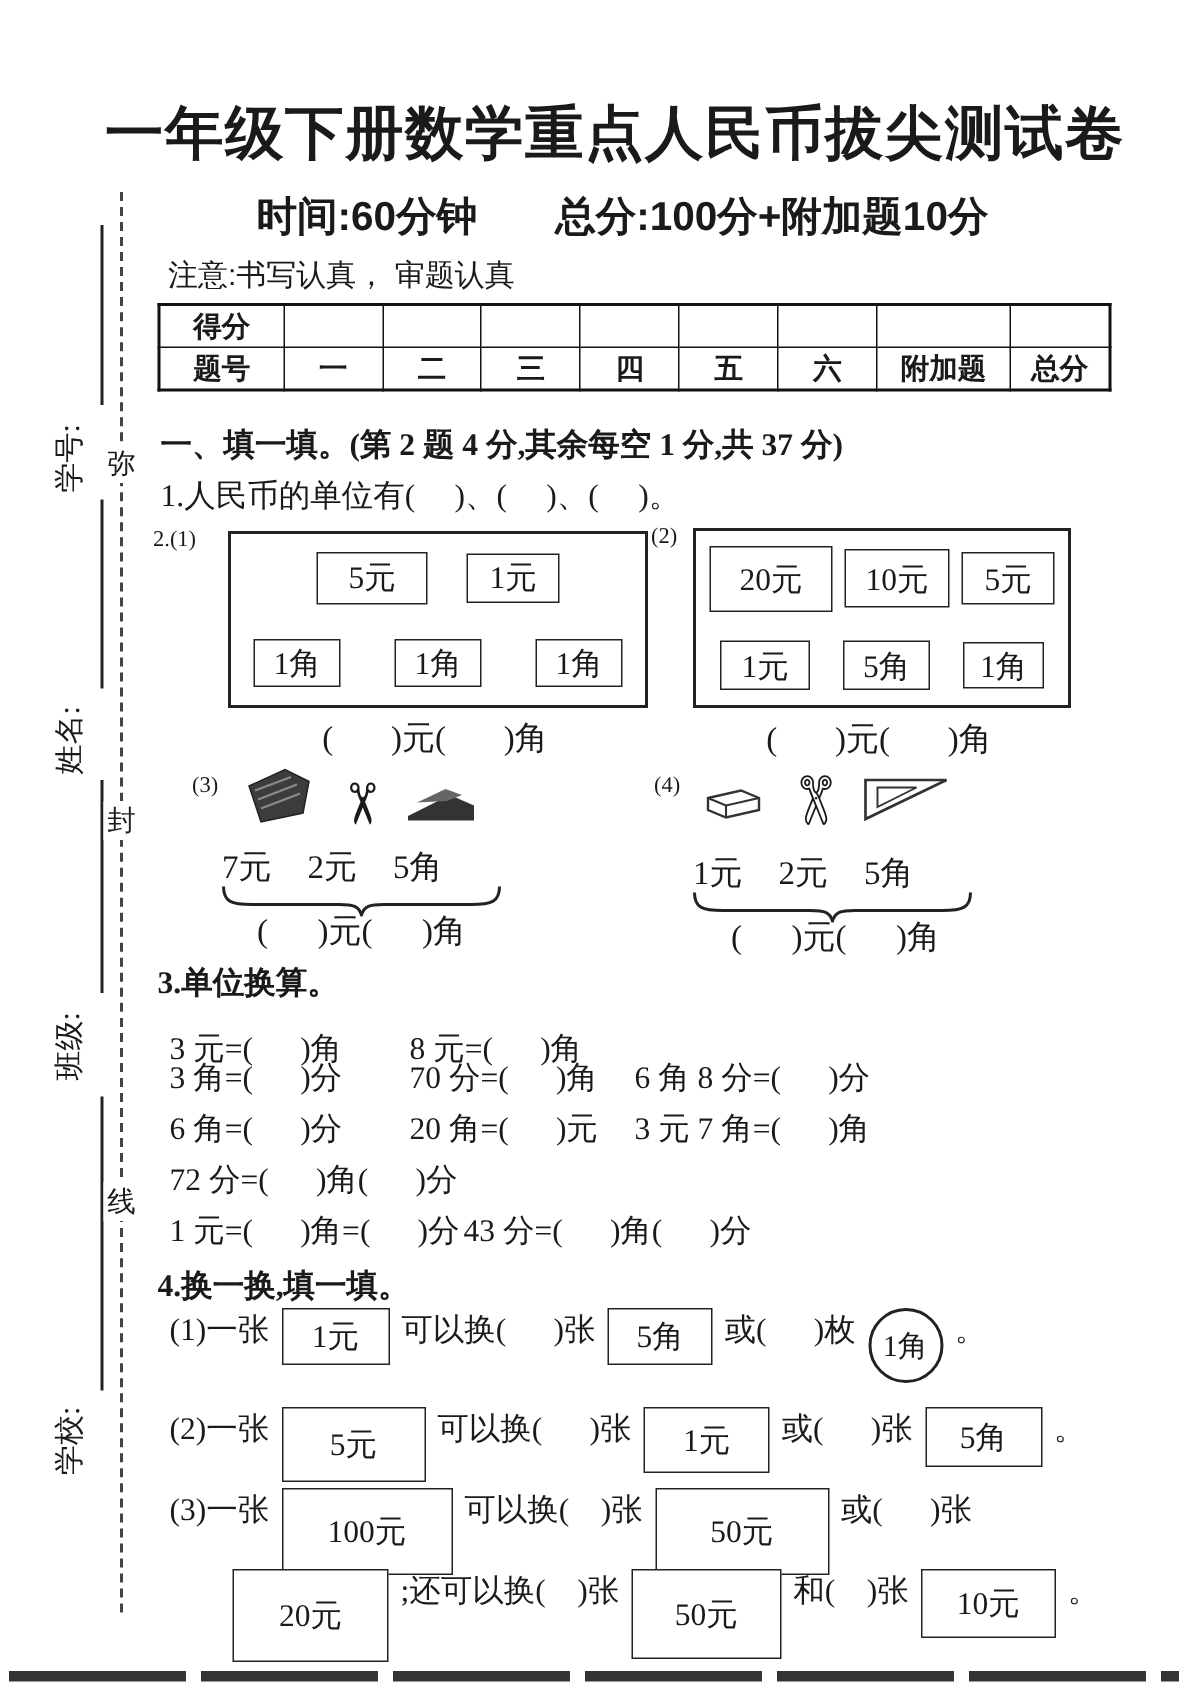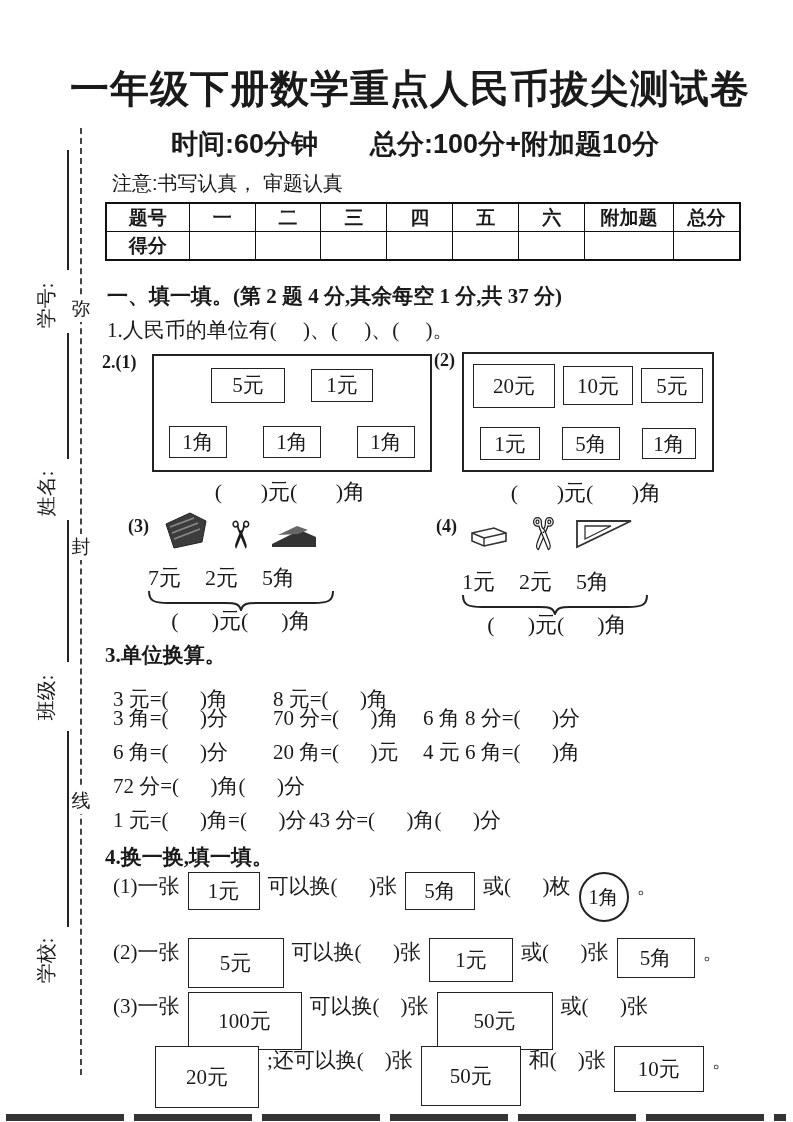--- a/index.html
+++ b/index.html
@@ -21,21 +21,21 @@
   
   table.score{left:105px;top:202px;width:636px;border-collapse:collapse;border:2.5px solid #111;
               font-family:"Liberation Sans","DejaVu Sans",sans-serif;}
   table.score td{border:1.6px solid #111;height:27px;text-align:center;font-size:19px;font-weight:bold;padding:0;}
   td.c-first{width:78px;} td.c-num{width:62px;} td.c-extra{width:84px;} td.c-total{width:62px;}
 
   
   .sec-head{left:107px;top:282px;font-size:21px;font-weight:bold;}
   .q1{left:107px;top:316px;font-size:21px;}
 
-  .q2label{font-size:18px;font-weight:bold;}
+  .q2label{font-size:15px;}
   .moneybox{border:2px solid #222;display:flex;flex-direction:column;justify-content:space-around;align-items:center;background:#fff;}
   .chiprow{display:flex;justify-content:center;align-items:center;gap:26px;width:100%;}
   .chip{display:inline-flex;align-items:center;justify-content:center;border:1.8px solid #222;font-size:21px;background:#fff;}
   .caption{font-size:22px;text-align:center;}
 
   .q34-icons{display:flex;align-items:flex-end;gap:14px;}
   .scissors{font-size:38px;display:inline-block;transform:rotate(90deg);line-height:1;}
   .prices{display:flex;gap:24px;font-size:22px;}
   .q3head{left:105px;top:641px;font-size:21px;font-weight:bold;}
   .convrow{left:113px;display:flex;font-size:21px;}
@@ -77,41 +77,41 @@
 
 <div class="abs title" data-bind="page.title">一年级下册数学重点人民币拔尖测试卷</div>
 <div class="abs subtitle">
   <span data-bind="page.subtitle_time">时间:60分钟</span><span class="gap"></span><span data-bind="page.subtitle_total">总分:100分+附加题10分</span>
 </div>
 <div class="abs note" data-bind="page.note">注意:书写认真， 审题认真</div>
 
 <table class="abs score">
   <tbody>
       <tr>
+    <td data-bind="score_table.row_label">得分</td>
+    <td></td>
+    <td></td>
+    <td></td>
+    <td></td>
+    <td></td>
+    <td></td>
+    <td></td>
+    <td></td>
+  </tr>
+  <tr>
     <td class="c-first" data-bind="score_table.header.0">题号</td>
     <td class="c-num" data-bind="score_table.header.1">一</td>
     <td class="c-num" data-bind="score_table.header.2">二</td>
     <td class="c-num" data-bind="score_table.header.3">三</td>
     <td class="c-num" data-bind="score_table.header.4">四</td>
     <td class="c-num" data-bind="score_table.header.5">五</td>
     <td class="c-num" data-bind="score_table.header.6">六</td>
     <td class="c-extra" data-bind="score_table.header.7">附加题</td>
     <td class="c-total" data-bind="score_table.header.8">总分</td>
   </tr>
-  <tr>
-    <td data-bind="score_table.row_label">得分</td>
-    <td></td>
-    <td></td>
-    <td></td>
-    <td></td>
-    <td></td>
-    <td></td>
-    <td></td>
-    <td></td>
-  </tr>
 </tbody>
   </table>
 
 <div class="abs sec-head" data-bind="fill.heading">一、填一填。(第 2 题 4 分,其余每空 1 分,共 37 分)</div>
 <div class="abs q1" data-bind="fill.q1">1.人民币的单位有(     )、(     )、(     )。</div>
 
 <div class="abs q2label" style="left:102px;top:352px;">
   <span data-bind="fill.q2.num">2.</span><span data-bind="fill.q2.parts.0.label">(1)</span>
 </div>
 <div class="abs moneybox" style="left:152px;top:354px;width:276px;height:114px;">
@@ -206,21 +206,21 @@
   <span class="cw2" data-bind="fill.q3.rows.0.1">8 元=(      )角</span>
 </div>
 <div class="abs convrow" style="top:704px;">
   <span class="cw1" data-bind="fill.q3.rows.1.0">3 角=(      )分</span>
   <span class="cw2" data-bind="fill.q3.rows.1.1">70 分=(      )角</span>
   <span data-bind="fill.q3.rows.1.2">6 角 8 分=(      )分</span>
 </div>
 <div class="abs convrow" style="top:738px;">
   <span class="cw1" data-bind="fill.q3.rows.2.0">6 角=(      )分</span>
   <span class="cw2" data-bind="fill.q3.rows.2.1">20 角=(      )元</span>
-  <span data-bind="fill.q3.rows.2.2">4 元 6 角=(      )角</span>
+  <span data-bind="fill.q3.rows.2.2">3 元 7 角=(      )角</span>
 </div>
 <div class="abs convrow" style="top:772px;">
   <span data-bind="fill.q3.rows.3.1">72 分=(      )角(      )分</span>
 </div>
 <div class="abs convrow" style="top:806px;">
   <span class="cw1b" data-bind="fill.q3.rows.4.0">1 元=(      )角=(      )分</span>
   <span data-bind="fill.q3.rows.4.1">43 分=(      )角(      )分</span>
 </div>
 
 <div class="abs q4head" data-bind="fill.q4.heading">4.换一换,填一填。</div>

